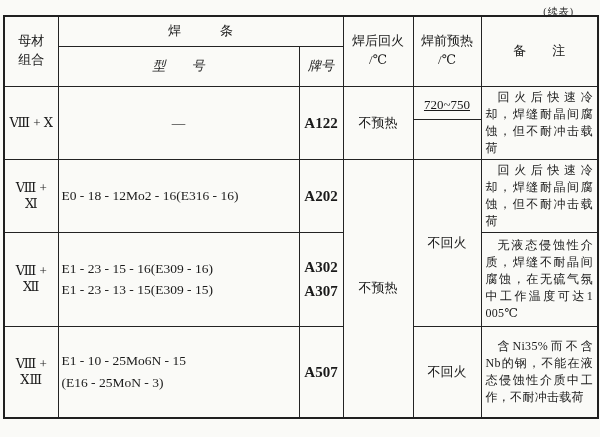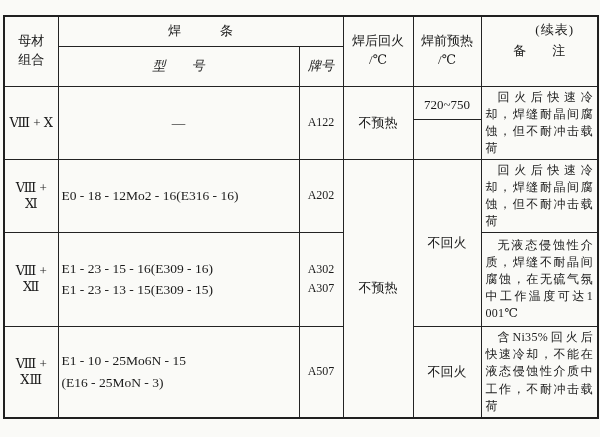--- a/index.html
+++ b/index.html
@@ -5,22 +5,22 @@
   html,body{margin:0;padding:0;}
   body{
     width:600px;height:437px;
     background:#fafaf7;
     font-family:"Liberation Serif","DejaVu Serif",serif;
     color:#1a1a1a;
     position:relative;
     overflow:hidden;
   }
   .continued{
-    position:absolute;top:21px;right:26px;
-    font-size:13px;letter-spacing:1px;
+    position:absolute;top:5px;right:26px;
+    font-size:10px;letter-spacing:1px;
   }
   table.main{
     position:absolute;top:15px;left:3px;
     width:594px;
     border-collapse:collapse;
     table-layout:fixed;
     border:2px solid #1f1f1f;
   }
   td{
     border:1.5px solid #232323;
@@ -36,31 +36,31 @@
   tr.r2{height:68px;}
   tr.r3{height:94px;}
   tr.r4{height:92px;}
   .two-line{line-height:1.45;}
   .model{
     text-align:left;
     font-size:13.5px;
     line-height:1.6;
   }
   .model.center{text-align:center;padding-left:3px;}
-  .brand{font-size:12px;line-height:1.6;}
+  .brand{font-size:15px;line-height:1.6;font-weight:bold;}
   .remark-cell{padding:2px 4px;}
   .remark{
     text-align:justify;
     text-align-last:left;
     text-indent:1em;
     font-size:12px;
     line-height:1.42;
     letter-spacing:0.3px;
   }
-  td.p0{padding:0;}
+  td.p0{padding:0;text-decoration:underline;}
   .vsplit{display:flex;flex-direction:column;height:62px;}
   .vsplit .sub-top{
     flex:0 0 27px;
     border-bottom:1.5px solid #232323;
     display:flex;align-items:center;justify-content:center;
   }
   .vsplit .sub-bottom{flex:1;}
 </style>
 </head>
 <body>
@@ -145,32 +145,32 @@
     <td>Ⅷ + Ⅻ</td>
     <td class="model">
       <div>E1 - 23 - 15 - 16(E309 - 16)</div>
       <div>E1 - 23 - 13 - 15(E309 - 15)</div>
     </td>
     <td class="brand">
       <div>A302</div>
       <div>A307</div>
     </td>
     <td class="remark-cell">
-      <div class="remark">无液态侵蚀性介质，焊缝不耐晶间腐蚀，在无硫气氛中工作温度可达1 001℃</div>
+      <div class="remark">无液态侵蚀性介质，焊缝不耐晶间腐蚀，在无硫气氛中工作温度可达1 005℃</div>
     </td>
   </tr>
 
   <tr class="r4">
     <td>Ⅷ + ⅩⅢ</td>
     <td class="model">
       <div>E1 - 10 - 25Mo6N - 15</div>
       <div>(E16 - 25MoN - 3)</div>
     </td>
     <td class="brand">
       <div>A507</div>
     </td>
     <td>不回火</td>
     <td class="remark-cell">
-      <div class="remark">含Ni35%回火后快速冷却，不能在液态侵蚀性介质中工作，不耐冲击载荷</div>
+      <div class="remark">含Ni35%而不含Nb的钢，不能在液态侵蚀性介质中工作，不耐冲击载荷</div>
     </td>
   </tr>
 </tbody>
   </table>
 
 </body></html>

